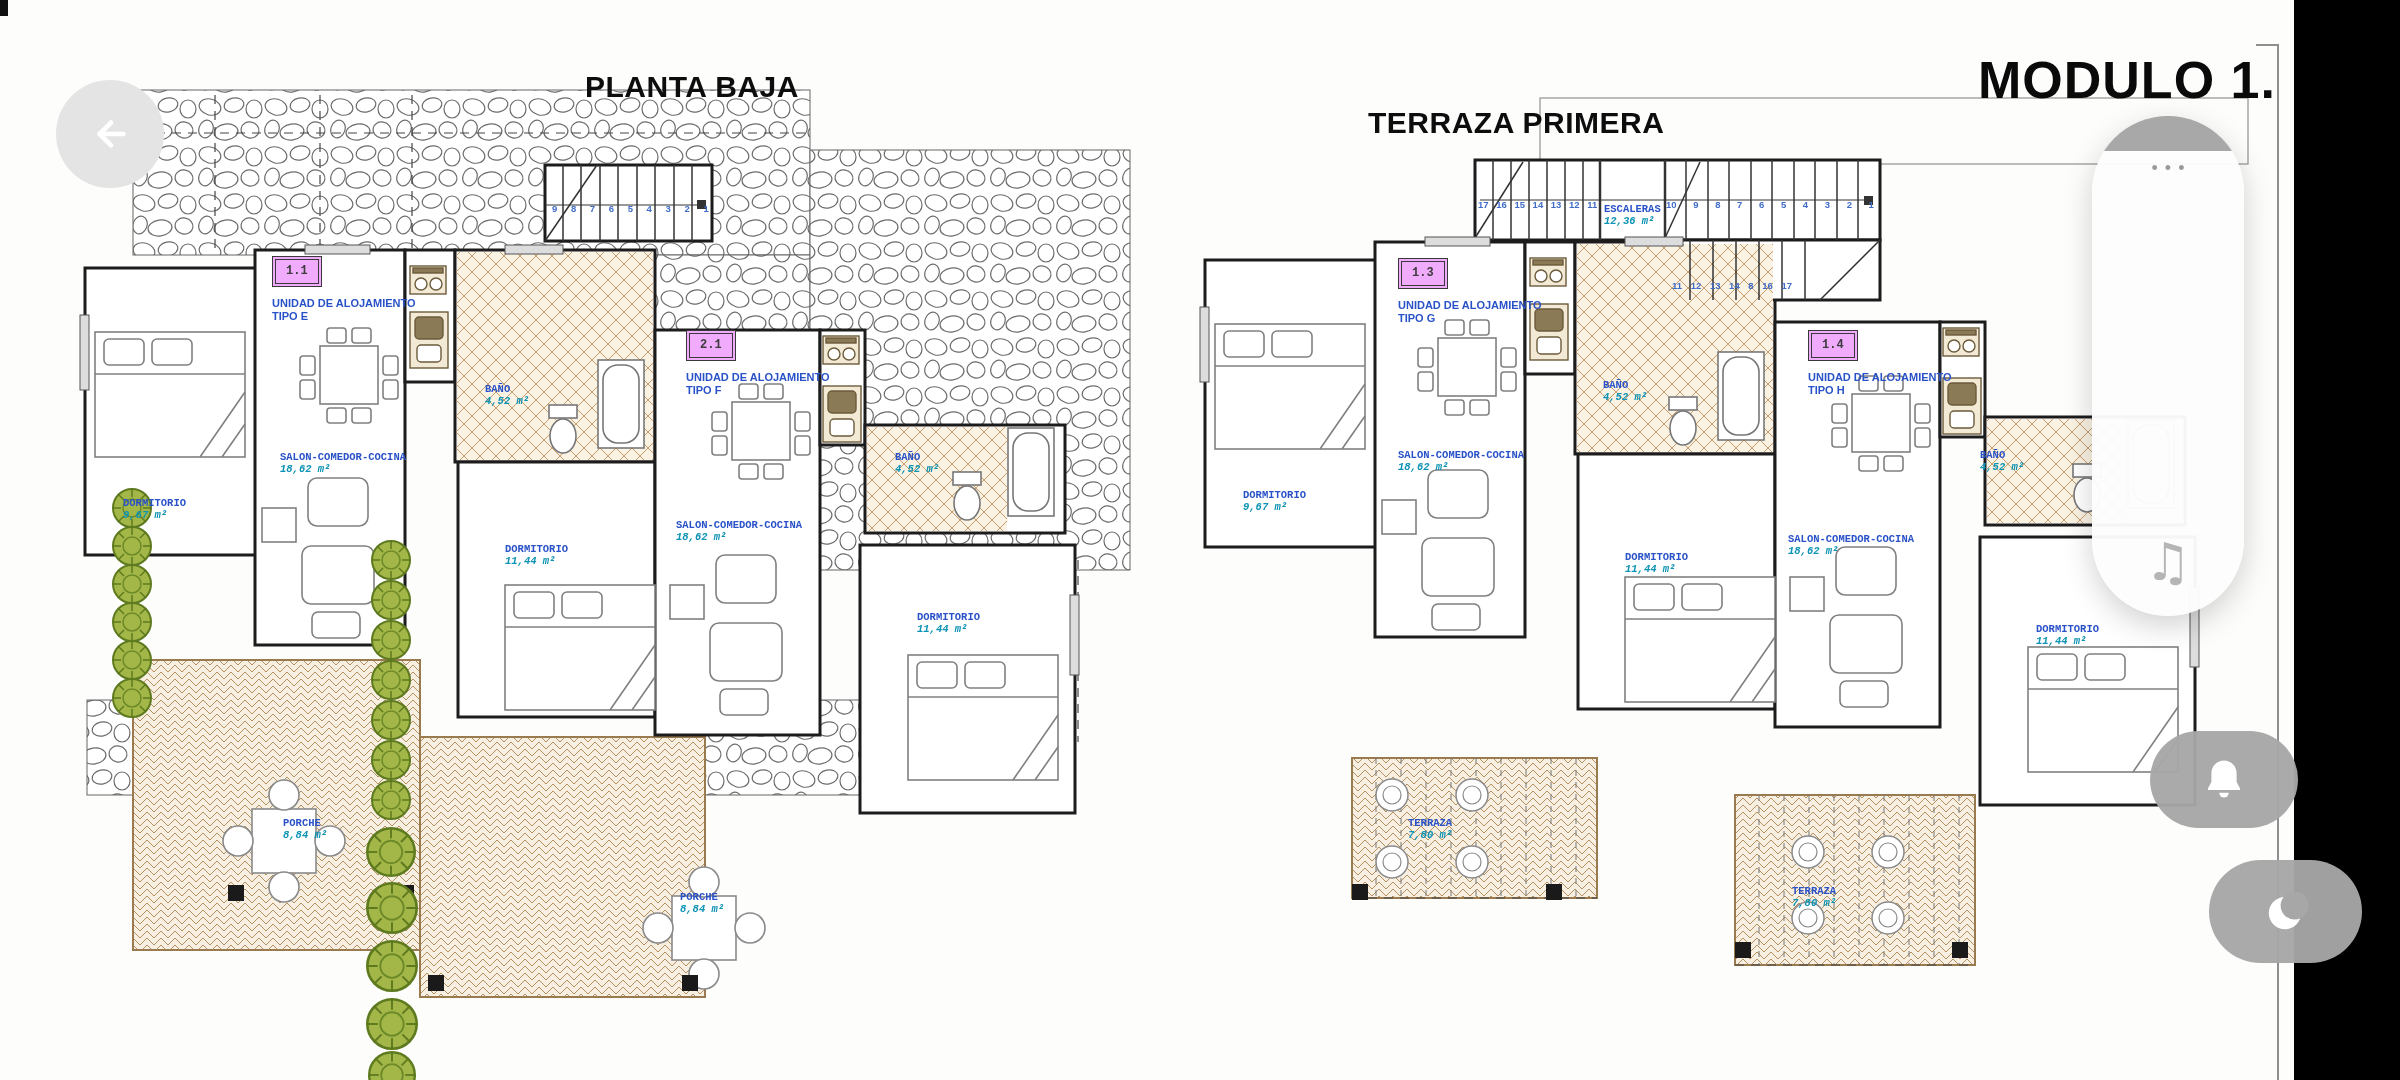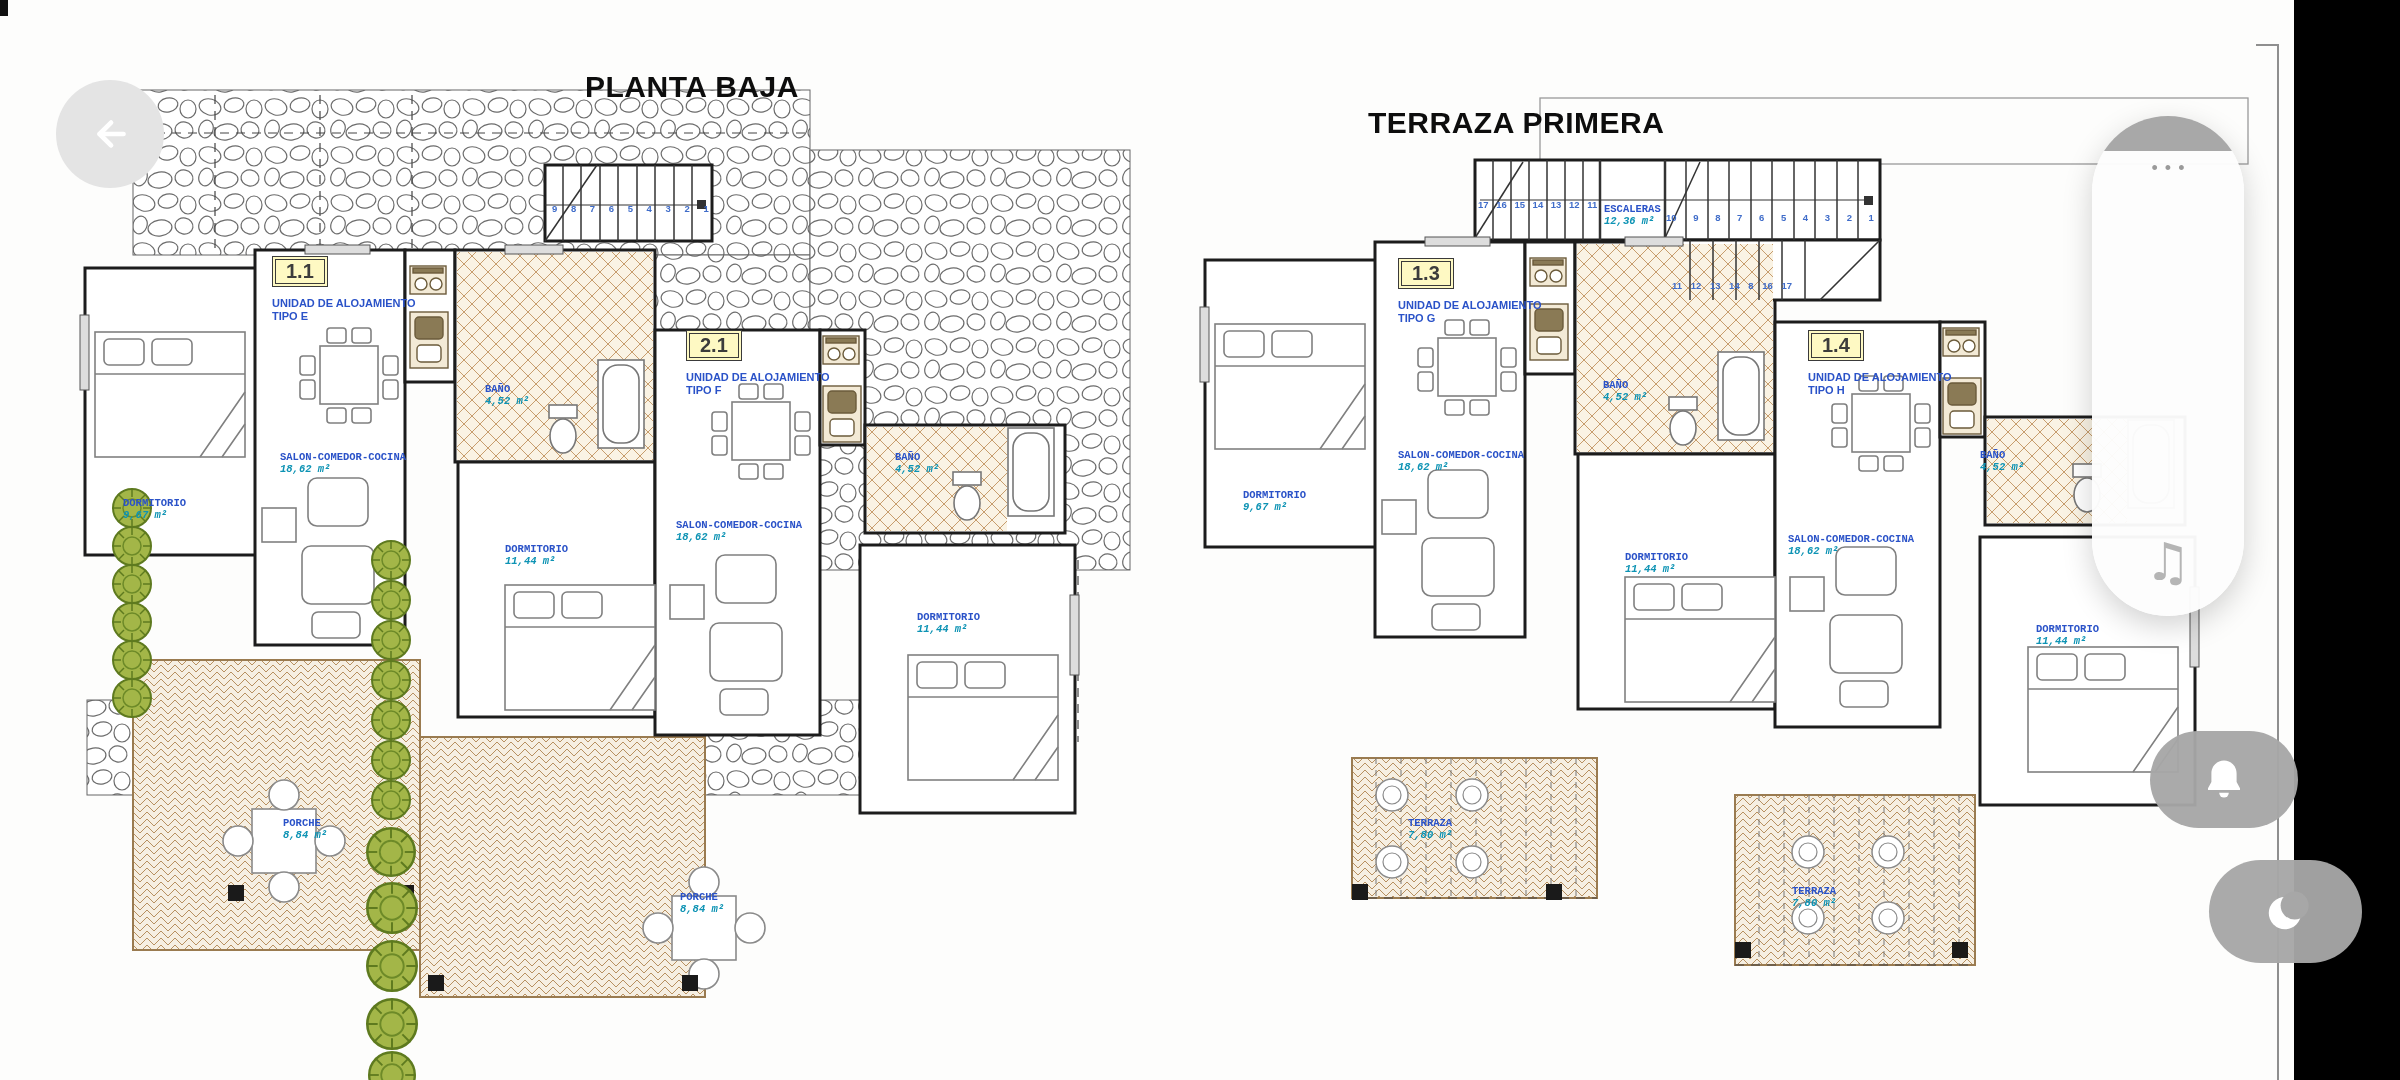--- a/index.html
+++ b/index.html
@@ -1,20 +1,20 @@
 <!DOCTYPE html>
 <html><head>
 <meta charset="utf-8">
 <style>
   html,body{margin:0;padding:0;background:#ffffff;font-family:"Liberation Sans",sans-serif;}
   .screen{position:relative;width:2400px;height:1080px;overflow:hidden;background:#fdfdfc;padding-left:36px;}
   .abs{position:absolute;}
   .plan-title{position:absolute;font-weight:bold;font-size:30px;color:#0d0d0d;letter-spacing:.5px;white-space:nowrap;}
   .module-title{position:absolute;font-size:52px;font-weight:600;color:#0a0a0a;white-space:nowrap;letter-spacing:1px;}
-  .unit-badge{position:absolute;border:4px double #3a3a3a;background:#fef9c3;color:#3c3c3c;font-weight:bold;font-size:20px;padding:0 10px;line-height:23px;}
+  .unit-badge{position:absolute;border:4px double #3a3a3a;background:#f0abfc;color:#3c3c3c;font-weight:bold;font-size:12px;padding:0 10px;line-height:23px;font-family:Liberation Mono, monospace;}
   .unit-label{position:absolute;color:#2a52c8;font-weight:bold;font-size:11px;line-height:13px;white-space:nowrap;}
   .unit-label .ln{display:block;}
   .rlabel{position:absolute;font-size:10.5px;line-height:11.5px;font-weight:bold;color:#2a52c8;white-space:nowrap;font-family:Liberation Mono, monospace;}
   .rlabel .area{display:block;color:#0d93b4;font-style:italic;}
   .stair-nums{position:absolute;color:#3f6cc9;font-weight:bold;font-size:9.5px;white-space:nowrap;margin-top:32px;}
   .back-btn{position:absolute;left:56px;top:80px;width:108px;height:108px;border-radius:50%;background:#e4e4e4;display:flex;align-items:center;justify-content:center;cursor:pointer;z-index:7;}
   .divider-line{position:absolute;left:2277px;top:44px;width:2px;height:1036px;background:#8f8f8f;z-index:3;}
   .divider-tick{position:absolute;left:2256px;top:44px;width:22px;height:2px;background:#8f8f8f;z-index:3;}
   .black-bar{position:absolute;left:2294px;top:0;width:106px;height:1080px;background:#000;z-index:4;}
   .corner-mark{position:absolute;left:0;top:0;width:8px;height:16px;background:#111;z-index:4;}
@@ -341,20 +341,21 @@
       <use href="#ksink" x="1943" y="378"></use>
       <use href="#toilet" x="1668" y="397"></use>
       <use href="#tub" x="1718" y="352"></use>
       <use href="#toilet" x="2072" y="464"></use>
       <use href="#tub" x="2128" y="420"></use>
     </g>
   </svg>
 
   <div class="plan-title" style="left:585px;top:70px">PLANTA BAJA</div>
   <div class="plan-title" style="left:1368px;top:106px">TERRAZA PRIMERA</div>
+  <div class="module-title" style="left:1978px;top:50px">MODULO 1.</div>
 
   <div class="unit-badge" style="left:272px;top:256px">1.1</div>
   <div class="unit-label" style="left:272px;top:297px">
     <span class="ln">UNIDAD DE ALOJAMIENTO</span>
     <span class="ln">TIPO E</span>
   </div>
   <div class="unit-badge" style="left:686px;top:330px">2.1</div>
   <div class="unit-label" style="left:686px;top:371px">
     <span class="ln">UNIDAD DE ALOJAMIENTO</span>
     <span class="ln">TIPO F</span>
@@ -423,21 +424,21 @@
   <div class="rlabel" style="left:1408px;top:818px">
     <span>TERRAZA</span><span class="area">7,80 m²</span>
   </div>
   <div class="rlabel" style="left:1792px;top:886px">
     <span>TERRAZA</span><span class="area">7,80 m²</span>
   </div>
   <div class="rlabel" style="left:1604px;top:204px">
     <span>ESCALERAS</span><span class="area">12,36 m²</span>
   </div>
   <div class="stair-nums" style="left:1478px;top:167px;word-spacing:5px">17 16 15 14 13 12 11</div>
-  <div class="stair-nums" style="left:1666px;top:180px;word-spacing:14px">10 9 8 7 6 5 4 3 2 1</div>
+  <div class="stair-nums" style="left:1666px;top:167px;word-spacing:14px">10 9 8 7 6 5 4 3 2 1</div>
   <div class="stair-nums" style="left:1672px;top:248px;word-spacing:6px">11 12 13 14 8 16 17</div>
 
   <div class="corner-mark"></div>
 
   <div class="back-btn">
     <svg width="52" height="52" viewBox="0 0 100 100">
       <g stroke="#ffffff" stroke-width="9" fill="none" stroke-linecap="round" stroke-linejoin="round">
         <line x1="30" y1="50" x2="76" y2="50"></line>
         <polyline points="52,28 30,50 52,72"></polyline>
       </g>

